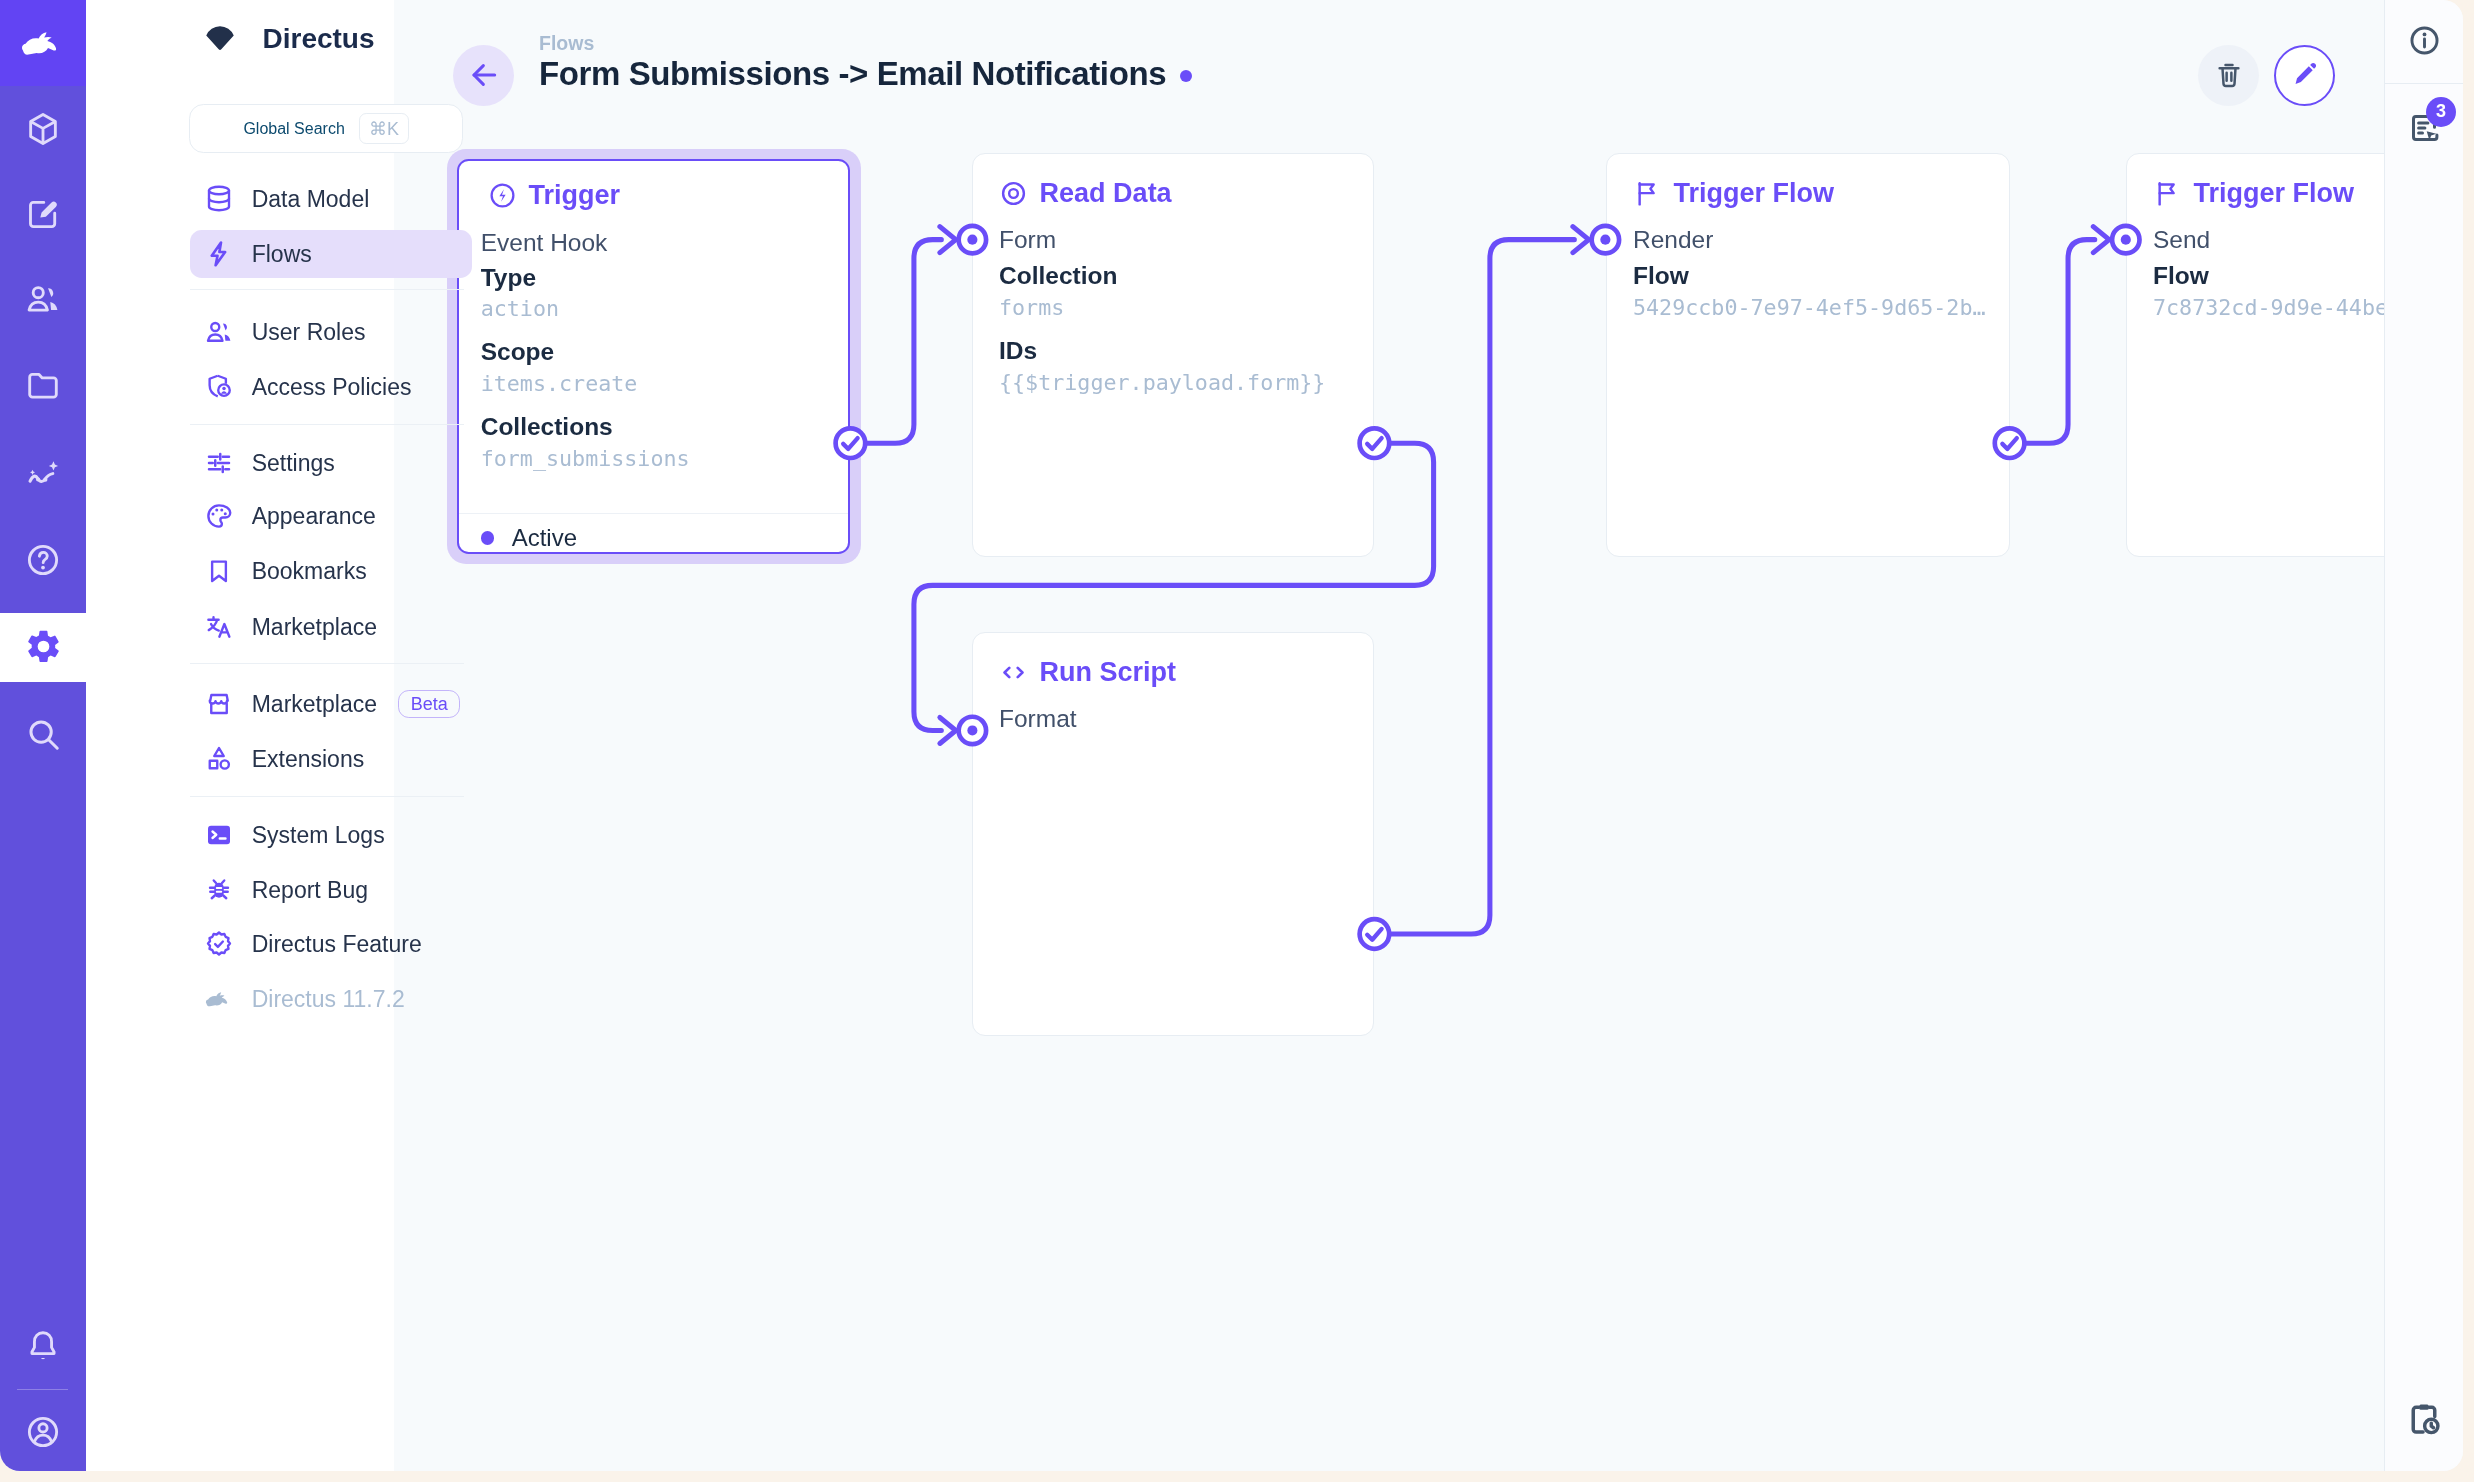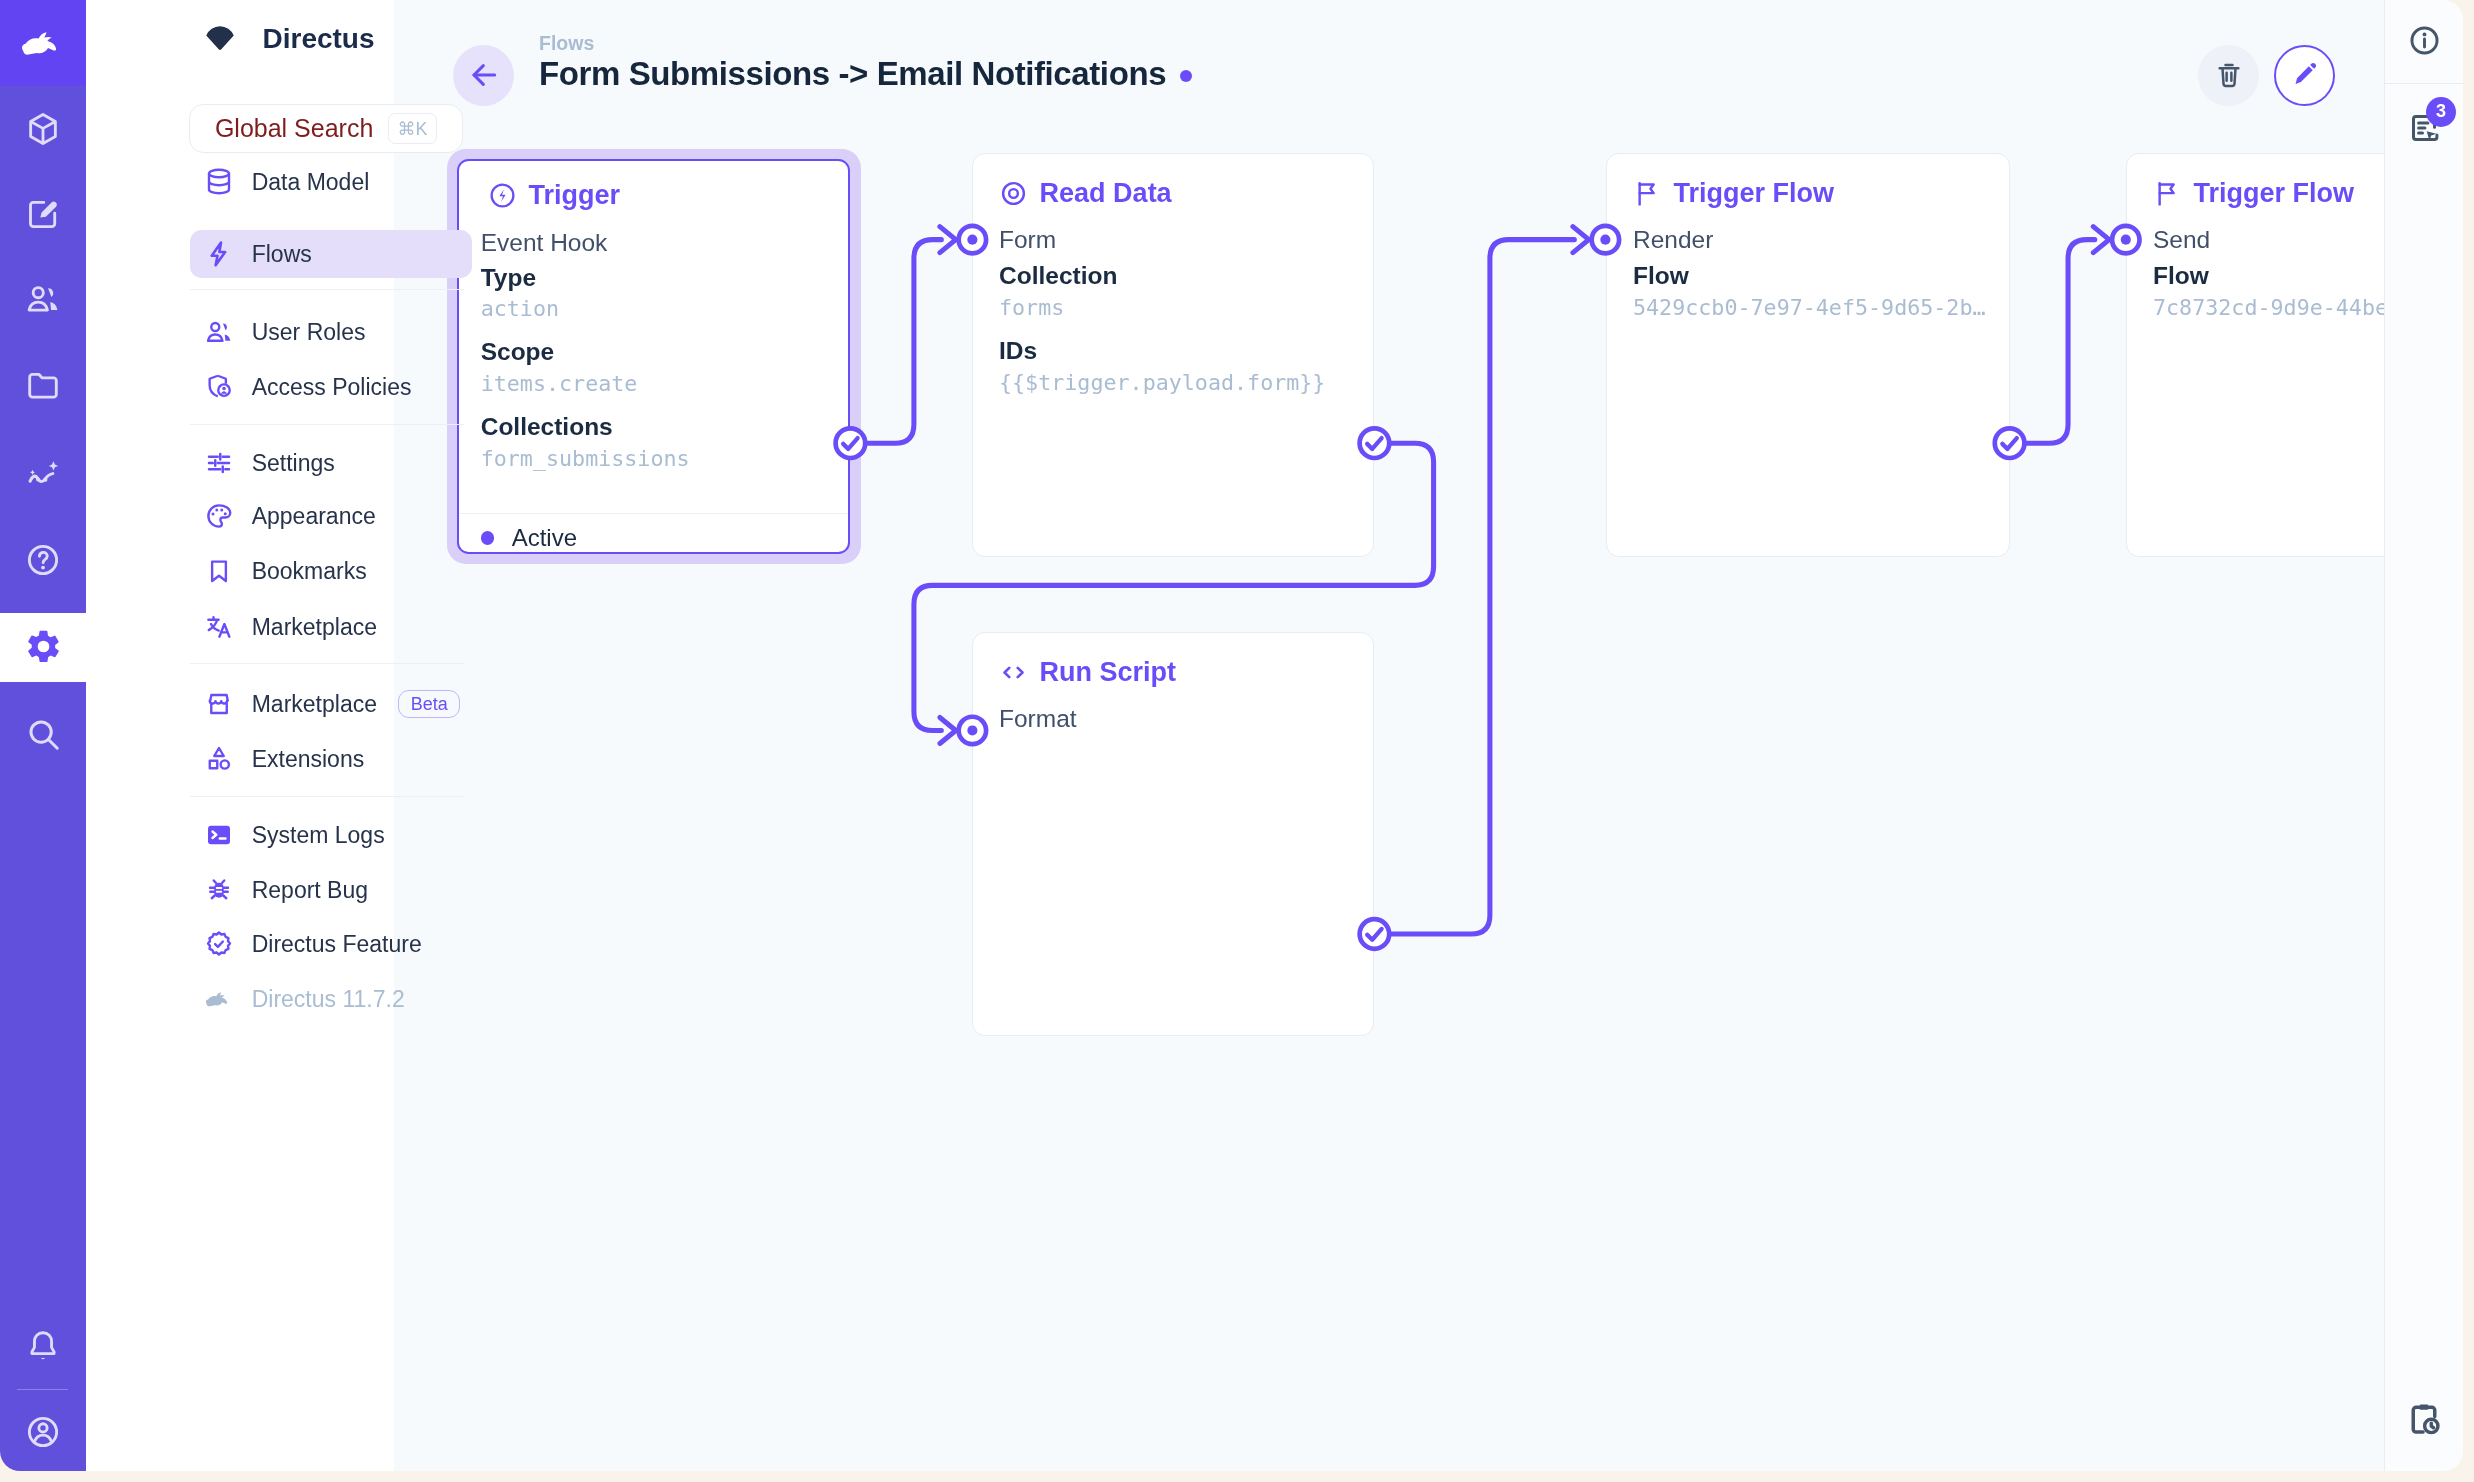--- a/index.html
+++ b/index.html
@@ -16,21 +16,21 @@
   .mod { position:absolute; left:0; width:86px; height:75px; display:flex; align-items:center; justify-content:center; }
   .mod.active-band { background:#FFFFFF; height:69px; }
   .mod-divider { position:absolute; left:17.3px; width:51px; height:1.4px; background:rgba(255,255,255,.28); }
 
   
   .sidebar { position:absolute; left:86px; top:0; width:308px; height:100%; background:#FFFFFF; z-index:30; }
   .project-row { position:absolute; left:116px; top:23px; display:flex; align-items:center; gap:24.5px; }
   .project-name { font-size:28px; font-weight:700; color:#1B2B4B; }
   .searchbox { position:absolute; left:103px; top:104px; width:274px; height:49px; border:1.4px solid #E7EDF3;
                border-radius:14.4px; background:#fff; display:flex; align-items:center; justify-content:center; gap:14.4px; }
-  .searchbox .ph { font-size:25px; color:#7f1d1d; }
+  .searchbox .ph { font-size:16px; color:#0c4a6e; }
   .searchbox .kbd { font-size:18px; color:#A9BCD2; border:1.4px solid #E7EDF3; border-radius:7.2px; padding:3.6px 8.7px; }
   .nav-item { position:absolute; left:104px; width:282px; height:48px; border-radius:11.6px;
               display:flex; align-items:center; padding-left:14.4px; gap:17.3px; }
   .nav-item.selected { background:#E5DEFB; }
   .nav-item .lbl { font-size:23px; color:#26334B; font-weight:500; }
   .nav-item.muted-item .lbl { color:#A9BCD2; }
   .nav-item .nico { width:30px; height:30px; flex:0 0 30px; display:flex; }
   .nav-divider { position:absolute; left:104px; width:274px; height:1.4px; background:#EBF0F5; }
   .beta-pill { margin-left:auto; margin-right:11.6px; font-size:18px; color:#6A4DF8; border:1.4px solid #C3B4FA;
                border-radius:10.8px; padding:2.2px 11.6px; font-weight:500; }
@@ -243,21 +243,21 @@
           </svg>
       </span>
       <span class="project-name">Directus</span>
     </div>
 
     <div class="searchbox">
       <span class="ph">Global Search</span>
       <span class="kbd">⌘K</span>
     </div>
 
-    <div class="nav-item" style="top:158px">
+    <div class="nav-item" style="top:175px">
       <span class="nico">
         <svg viewBox="0 0 24 24" fill="none" stroke="#6A4DF8" stroke-width="1.9">
             <ellipse cx="12" cy="5.2" rx="8" ry="3"></ellipse>
             <path d="M4 5.2v6.4c0 1.7 3.6 3 8 3s8-1.3 8-3V5.2"></path>
             <path d="M4 11.6V18c0 1.7 3.6 3 8 3s8-1.3 8-3v-6.4"></path>
           </svg>
       </span>
       <span class="lbl">Data Model</span>
     </div>
     <div class="nav-item selected" style="top:230px">

